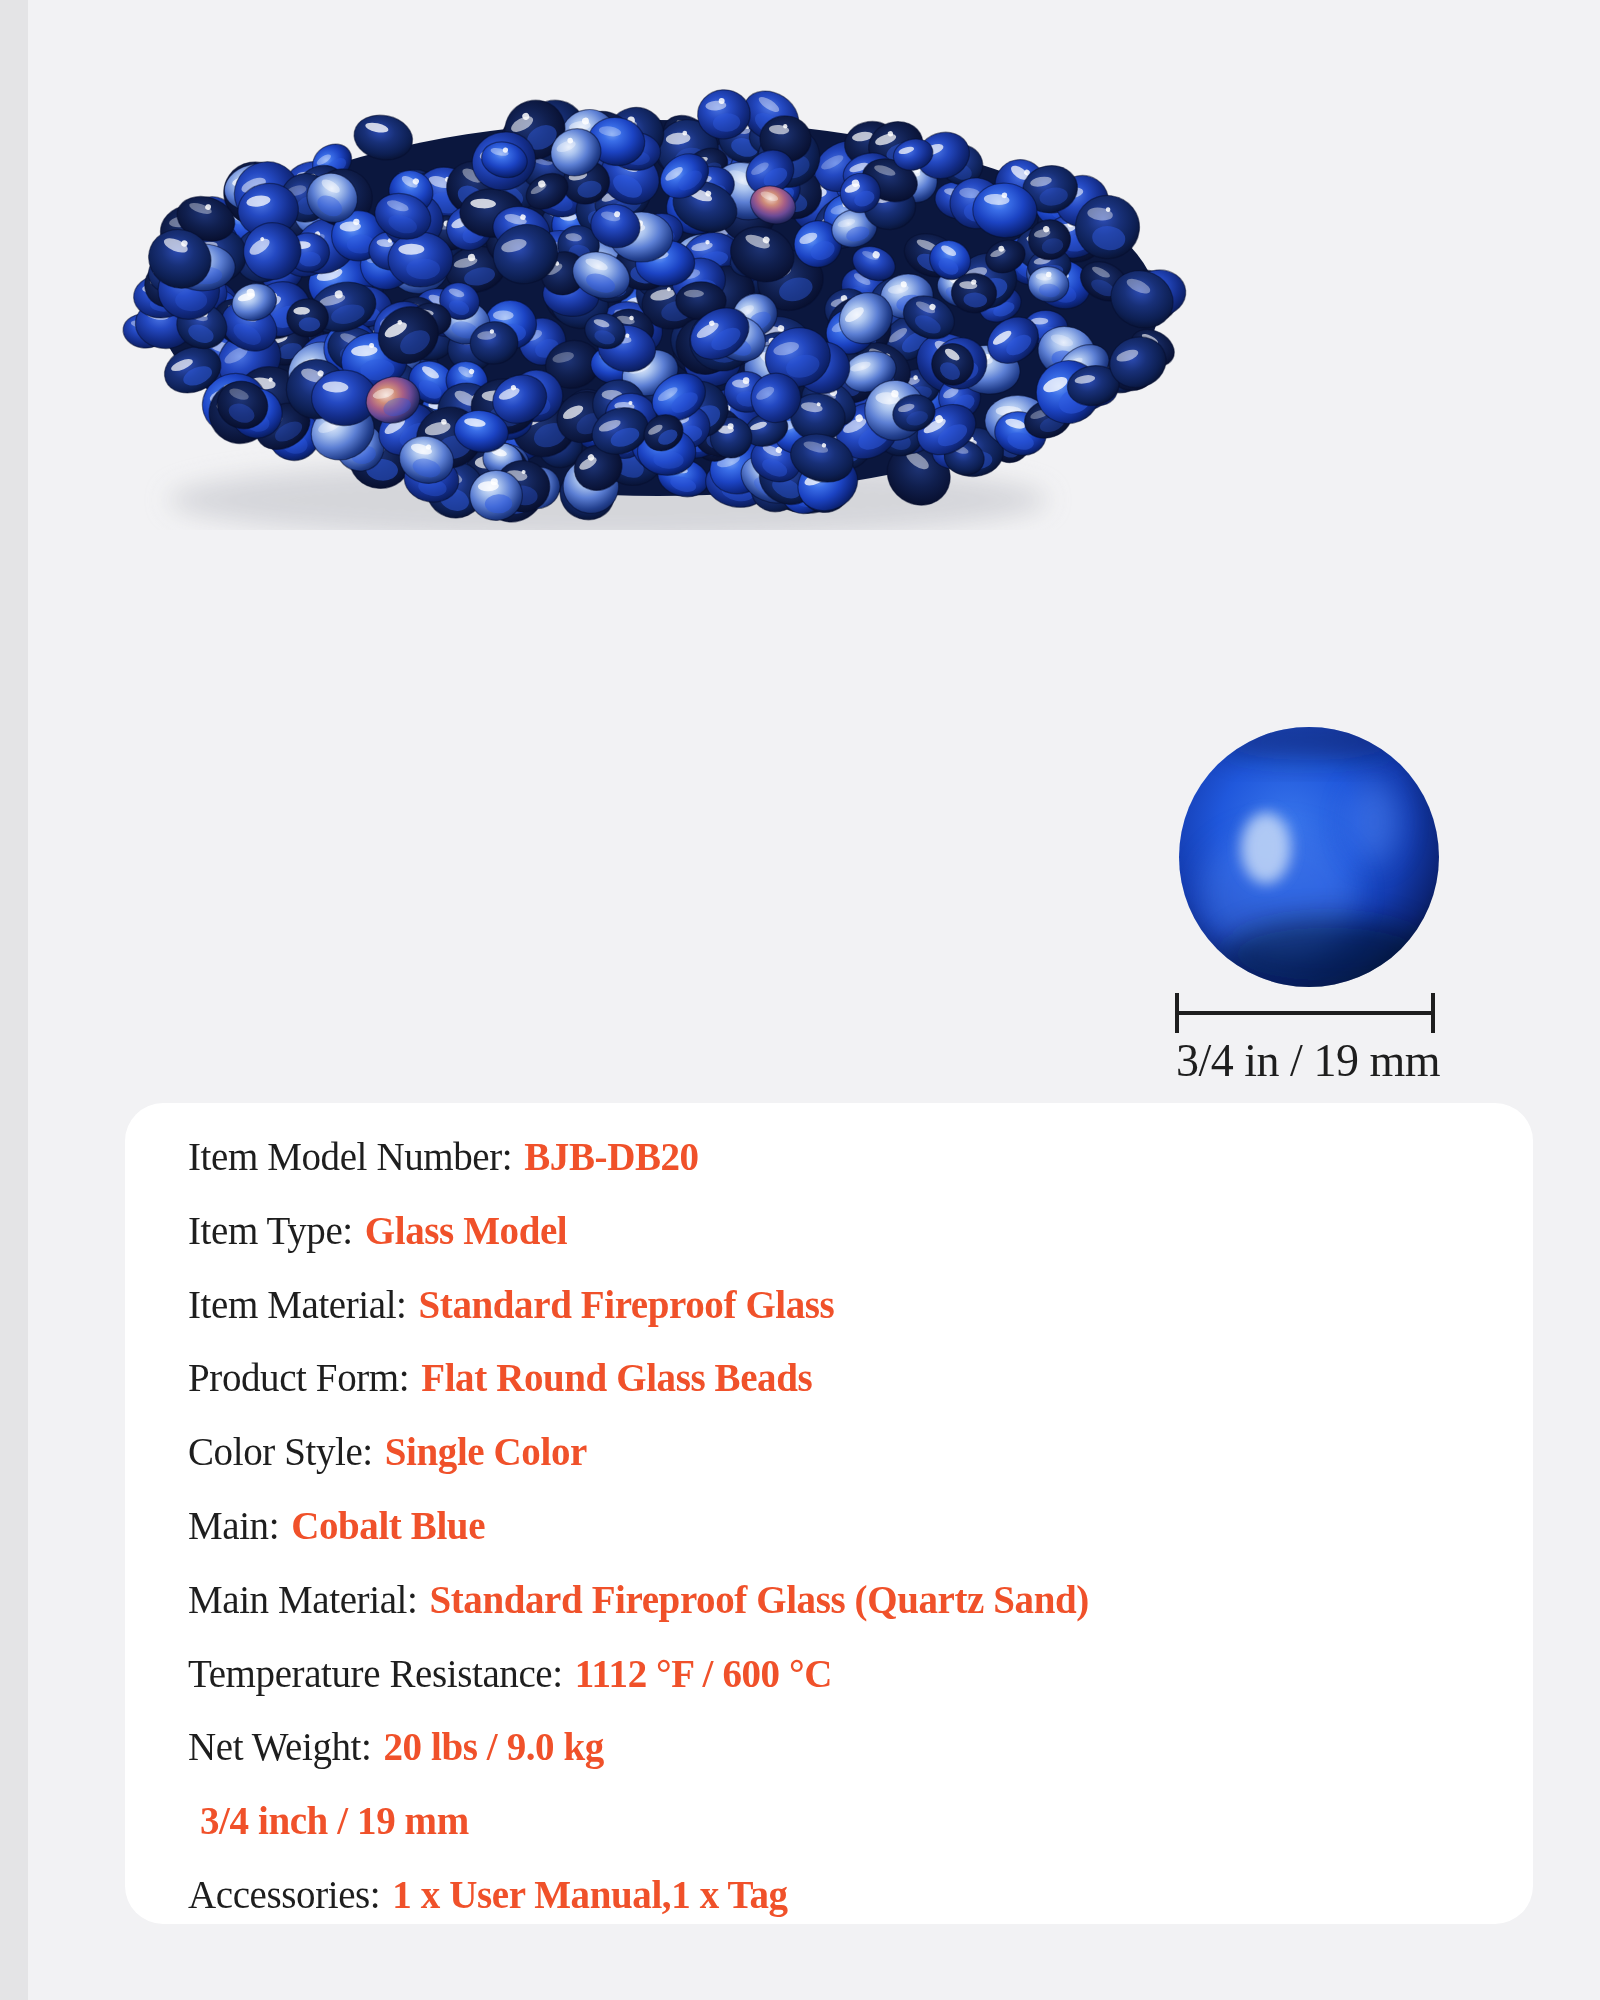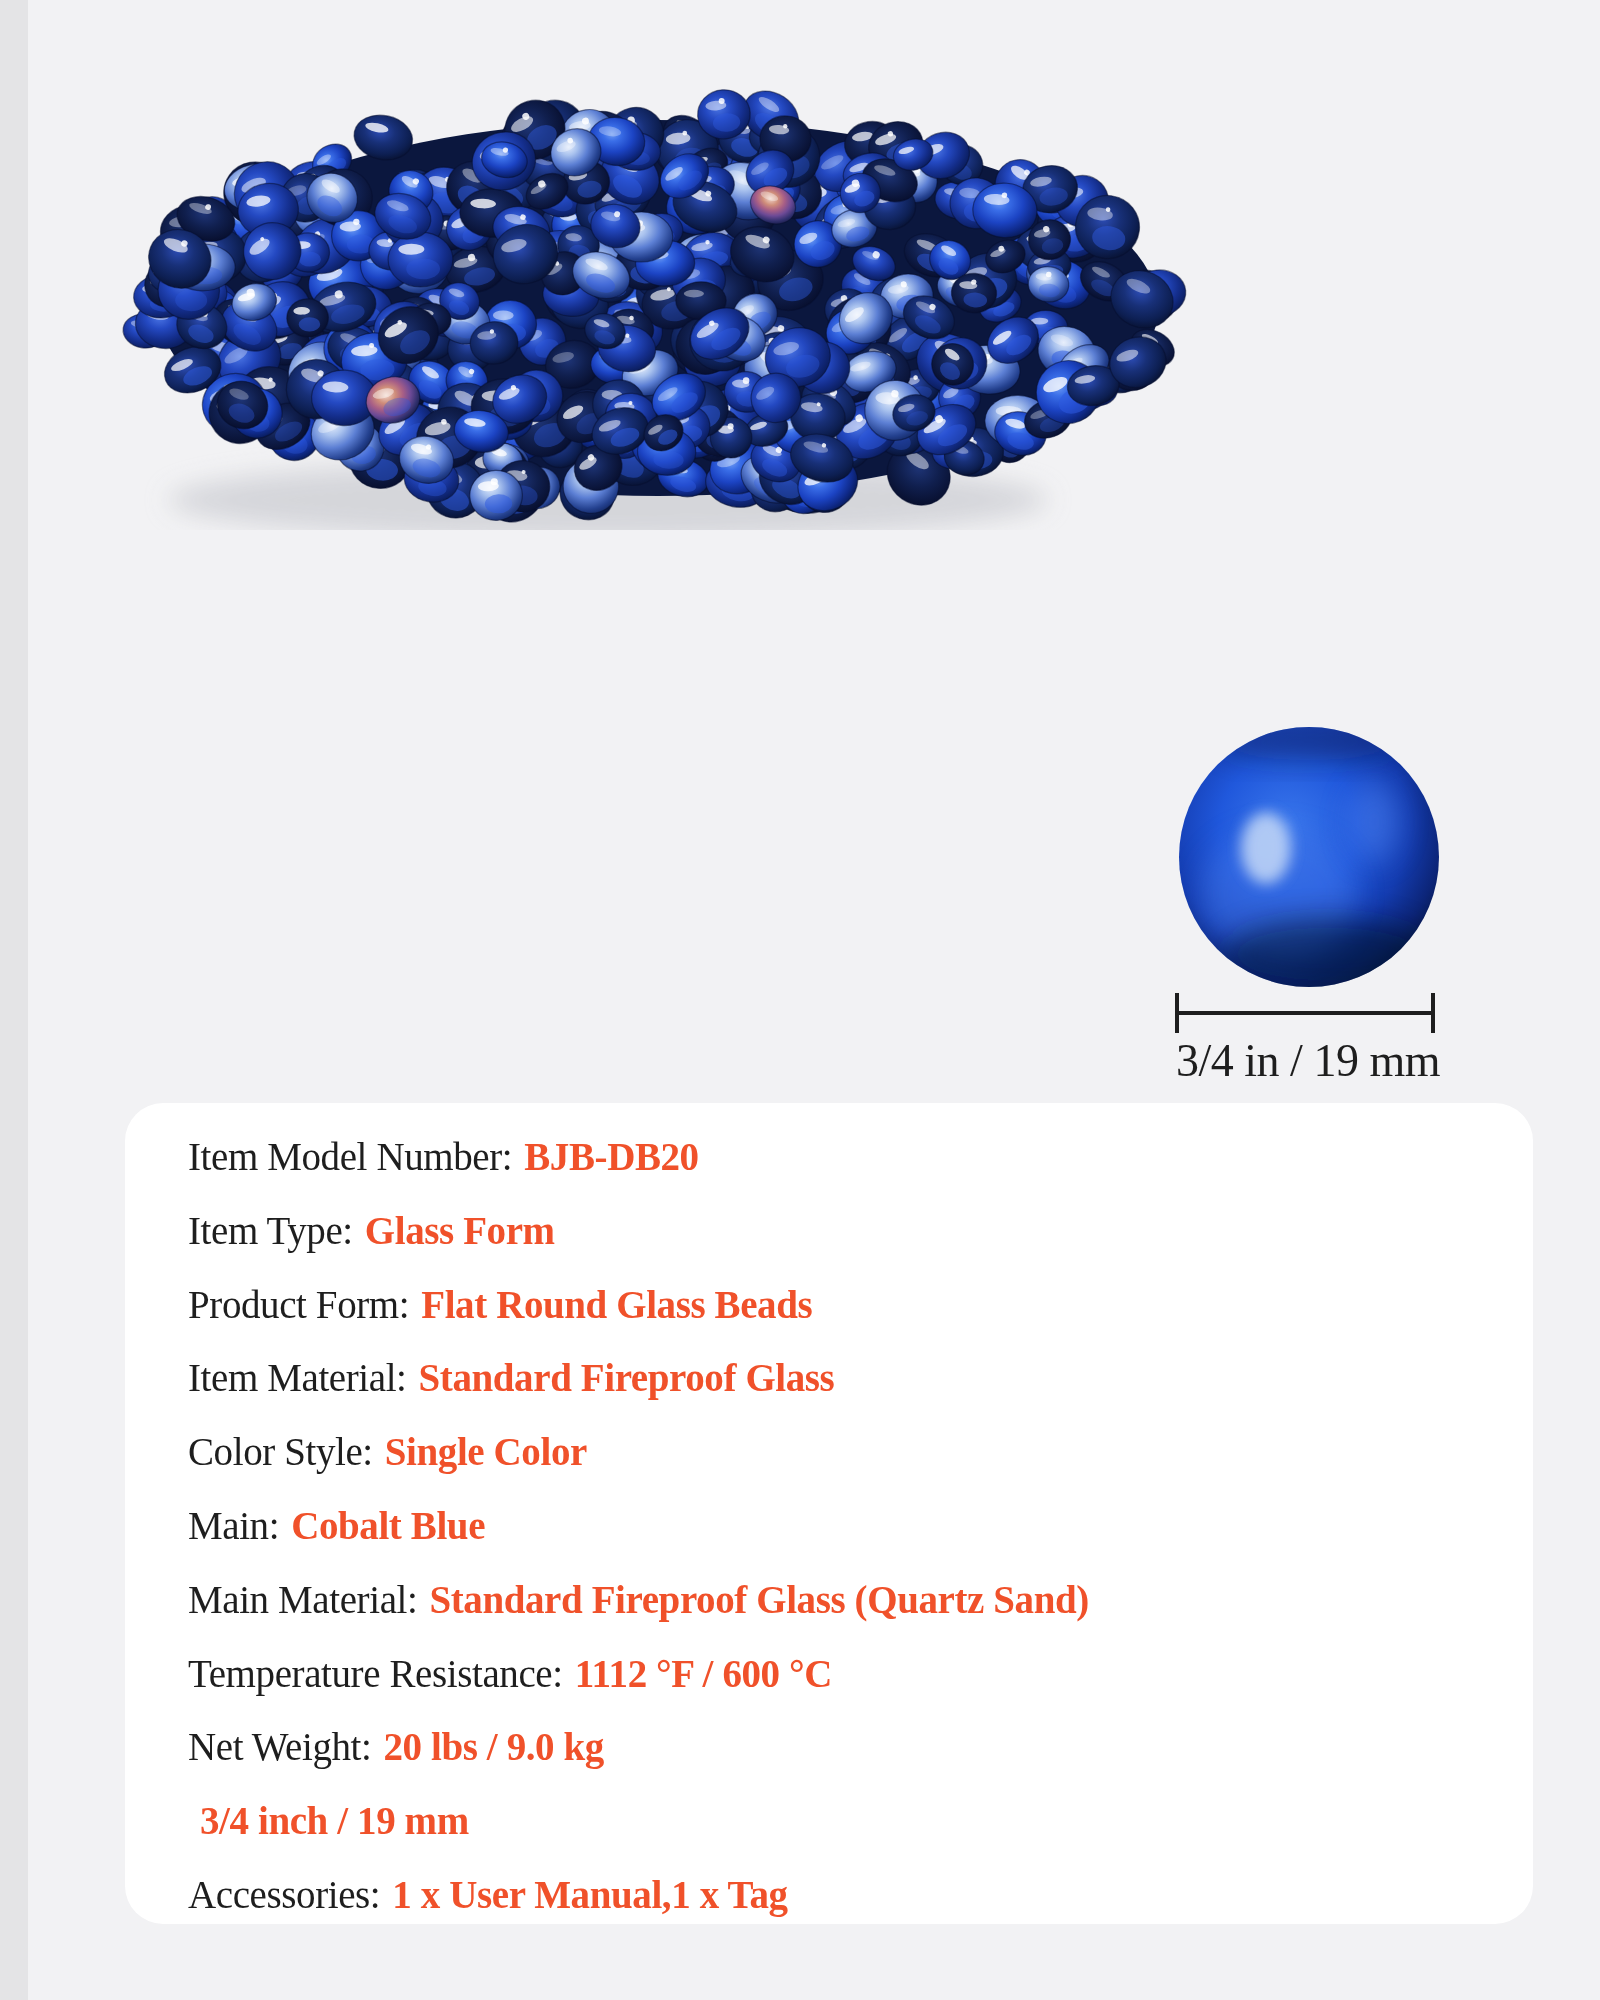--- a/index.html
+++ b/index.html
@@ -2327,29 +2327,29 @@
 
   <div class="dim-label">3/4 in / 19 mm</div>
 
   <div class="spec-card">
     <div class="spec-row">
       <span class="spec-label">Item Model Number:</span>
       <span class="spec-value">BJB-DB20</span>
     </div>
     <div class="spec-row">
       <span class="spec-label">Item Type:</span>
-      <span class="spec-value">Glass Form</span>
+      <span class="spec-value">Glass Model</span>
+    </div>
+    <div class="spec-row">
+      <span class="spec-label">Item Material:</span>
+      <span class="spec-value">Standard Fireproof Glass</span>
     </div>
     <div class="spec-row">
       <span class="spec-label">Product Form:</span>
       <span class="spec-value">Flat Round Glass Beads</span>
-    </div>
-    <div class="spec-row">
-      <span class="spec-label">Item Material:</span>
-      <span class="spec-value">Standard Fireproof Glass</span>
     </div>
     <div class="spec-row">
       <span class="spec-label">Color Style:</span>
       <span class="spec-value">Single Color</span>
     </div>
     <div class="spec-row">
       <span class="spec-label">Main:</span>
       <span class="spec-value">Cobalt Blue</span>
     </div>
     <div class="spec-row">

